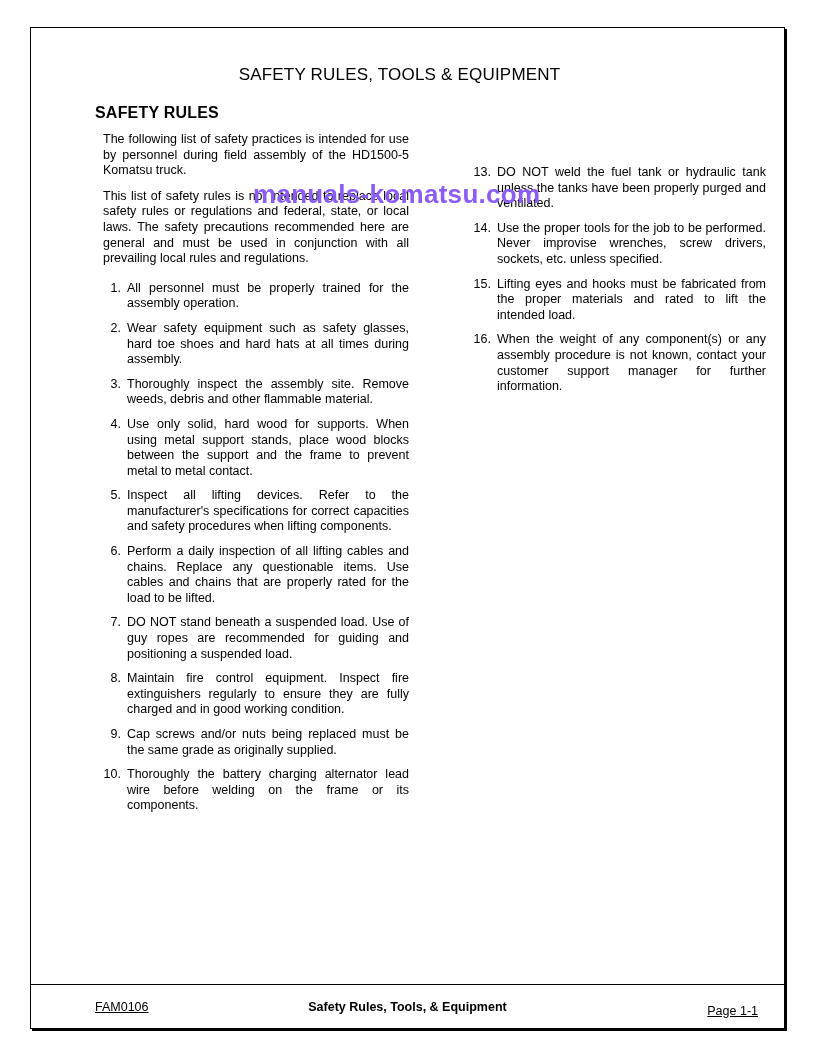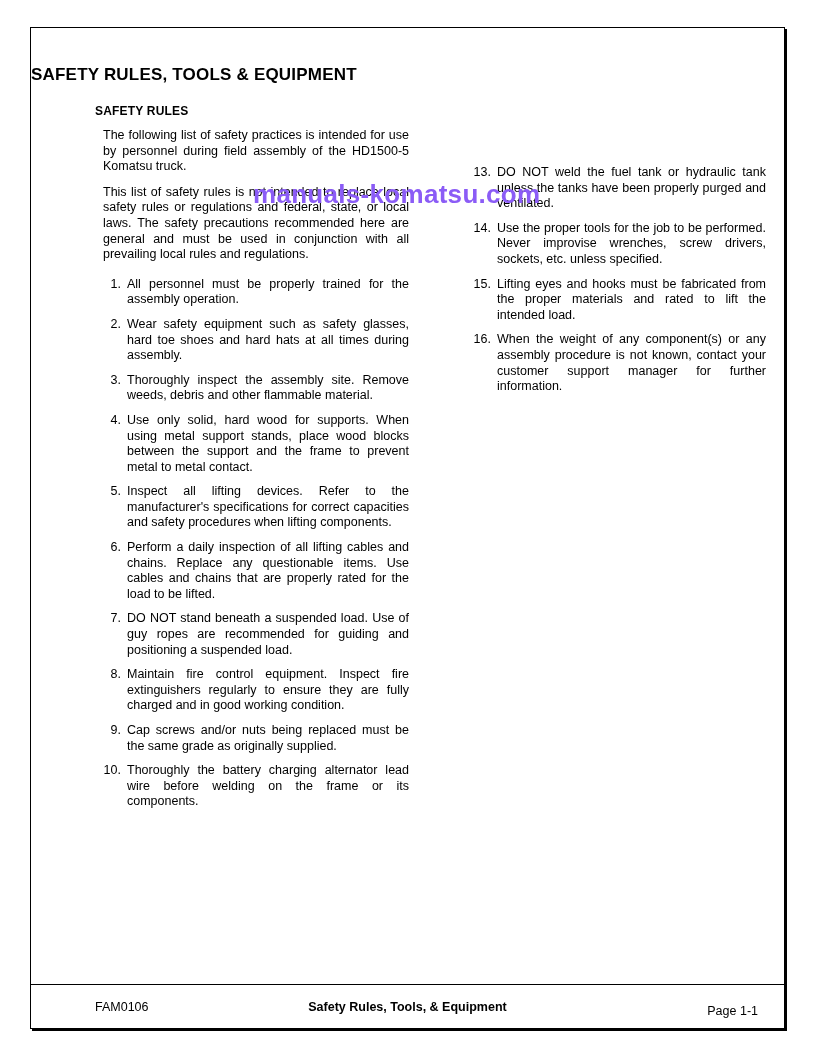--- a/index.html
+++ b/index.html
@@ -20,37 +20,37 @@
     height: 1000px;
     border: 1px solid #000000;
     box-shadow: 2px 2px 0 #000000;
     background: #ffffff;
   }
   .doc-title {
     position: absolute;
     top: 37px;
     left: 0;
     right: 16px;
-    text-align: left;
+    text-align: center;
     font-size: 17px;
-    font-weight: bold;
+    font-weight: normal;
     letter-spacing: 0.2px;
   }
   .content {
     position: absolute;
     top: 76px;
     left: 64px;
     right: 18px;
     display: flex;
     gap: 56px;
   }
   .col-left { width: 314px; flex: none; }
   .col-right { flex: 1; padding-top: 47px; }
   .section-heading {
-    font-size: 12px;
+    font-size: 16px;
     font-weight: bold;
     letter-spacing: 0.2px;
     margin: 0 0 10px 0;
   }
   p.intro {
     font-size: 12.5px;
     line-height: 15.6px;
     text-align: justify;
     margin: 0 0 10px 8px;
   }
@@ -98,21 +98,21 @@
     padding: 0 22px 0 64px;
   }
   .footer-center {
     position: absolute;
     left: 0;
     right: 0;
     text-align: center;
     font-weight: bold;
   }
   .footer-right { margin-left: auto; margin-top: 9px; }
-  .footer-left, .footer-right { position: relative; z-index: 1; background: #ffffff; padding: 0 4px; }
+  .footer-left, .footer-right { position: relative; z-index: 1; background: #ffffff; padding: 0 4px; text-decoration: underline; }
   .footer-left { margin-left: -4px; }
 </style>
 </head>
 <body>
 
 <div class="page">
   <div class="frame">
 
     <div class="doc-title">SAFETY RULES, TOOLS &amp; EQUIPMENT</div>
 

